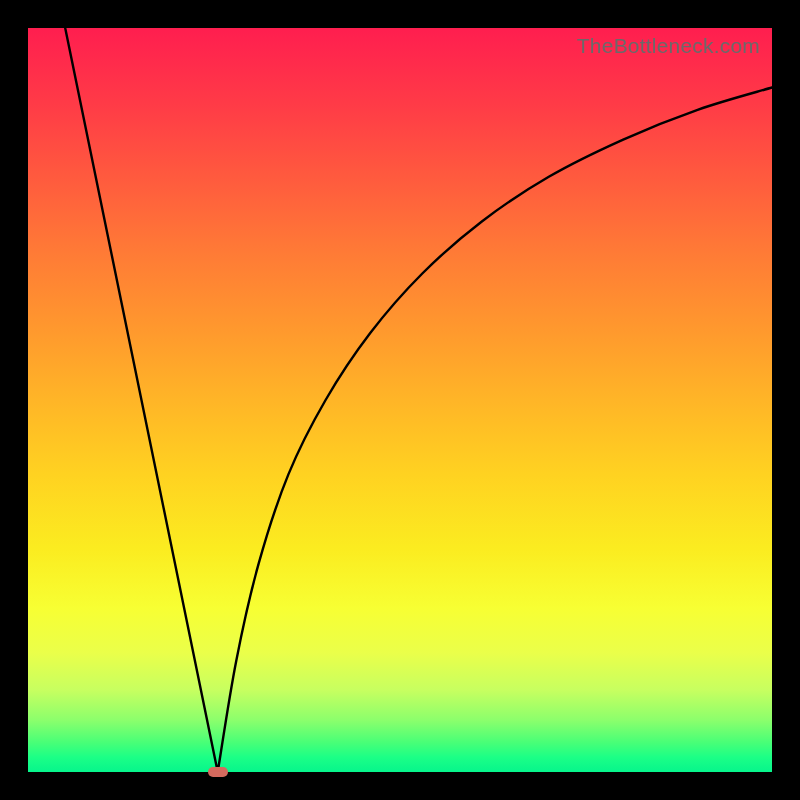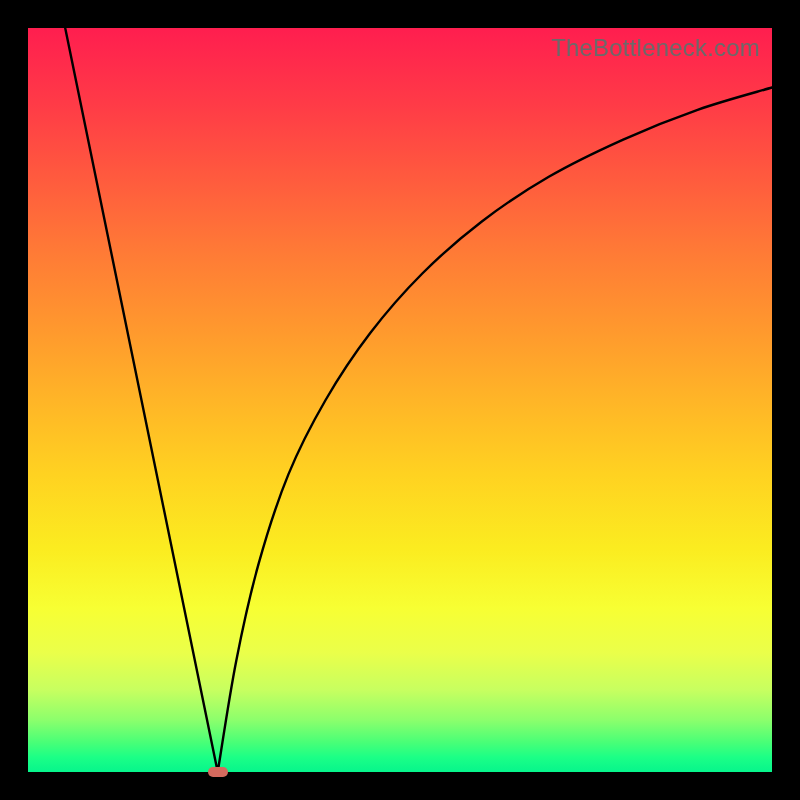--- a/index.html
+++ b/index.html
@@ -40,21 +40,21 @@
       #49ff77 96%,
       #1cff86 98%,
       #06f58c 100%
     );
   }
   .watermark {
     position: absolute;
     top: 6px;
     right: 12px;
     color: #6a6a6a;
-    font-size: 24px;
+    font-size: 21px;
     font-weight: 500;
     letter-spacing: 0.2px;
     user-select: none;
   }
   svg.curve {
     position: absolute;
     left: 0;
     top: 0;
     width: 744px;
     height: 744px;

